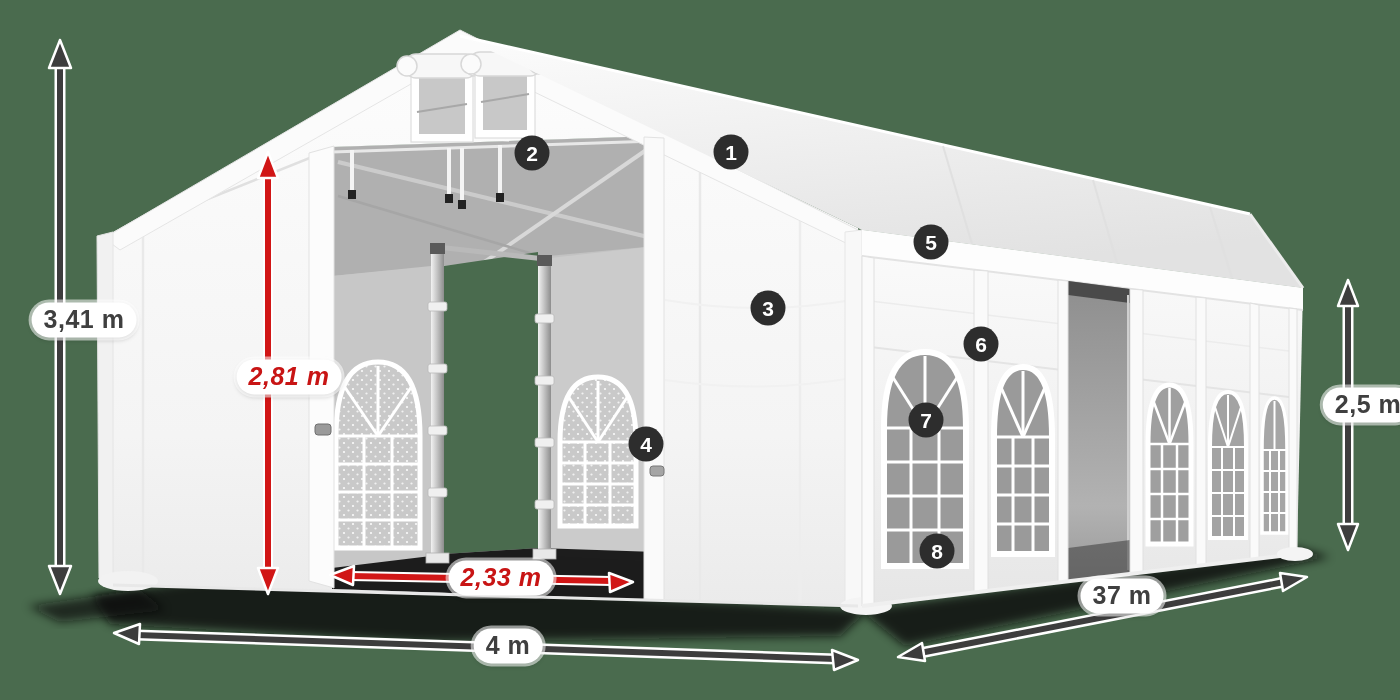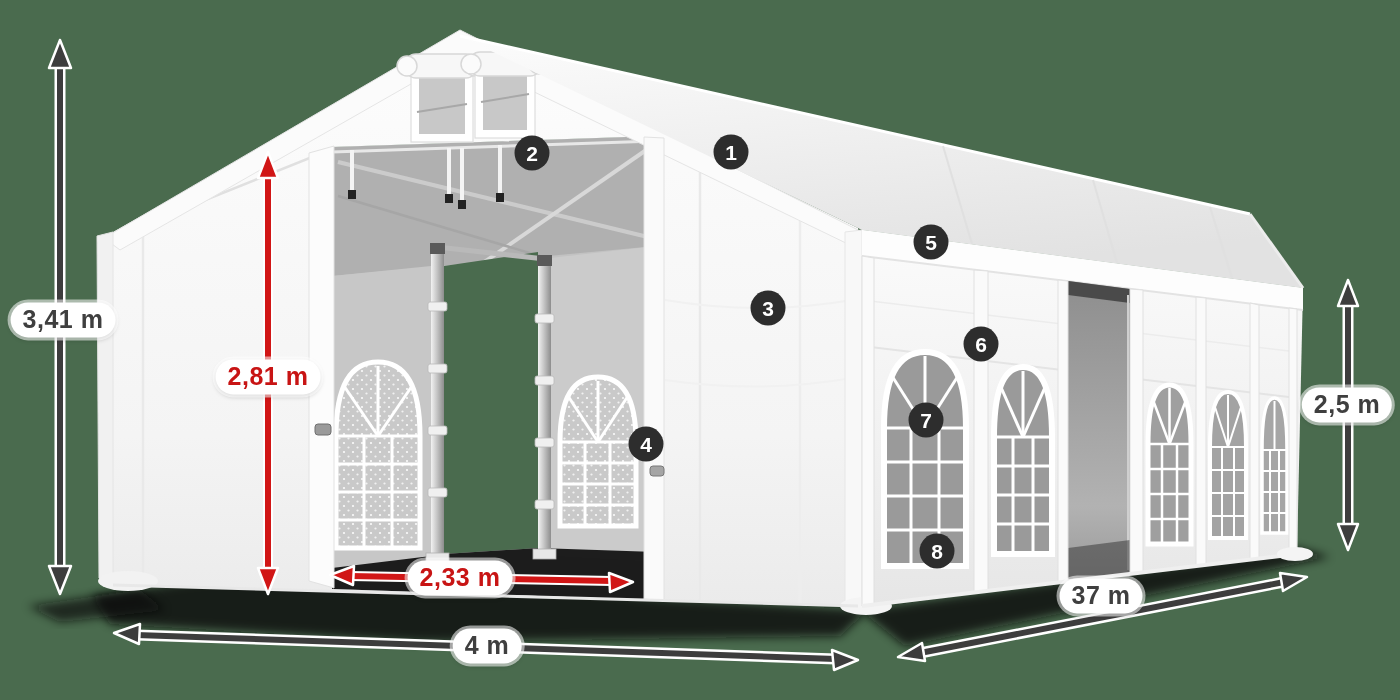--- a/index.html
+++ b/index.html
@@ -2,22 +2,22 @@
 <html><head>
 <meta charset="utf-8">
 <style>
   html,body{margin:0;padding:0;background:#4a6b4e;}
   .stage{position:relative;width:1400px;height:700px;background:#4a6b4e;overflow:hidden;
          font-family:"Liberation Sans",sans-serif;}
   .stage svg{position:absolute;left:0;top:0;}
   .dim{position:absolute;transform:translate(-50%,-50%);background:#ffffff;border-radius:18px;
        padding:2px 12px;font-weight:bold;font-size:25px;line-height:1.25;color:#3f3f3f;
        white-space:nowrap;letter-spacing:.5px;text-align:center;
-       box-shadow:0 0 0 3px rgba(255,255,255,.55),0 2px 5px rgba(0,0,0,.25);}
-  .dim-red{color:#c81414;}
+       box-shadow:0 0 0 3px rgba(255,255,255,.55),0 2px 5px rgba(0,0,0,.25);margin-left:21px;}
+  .dim-red{color:#c81414;font-style:italic;}
   .badge{position:absolute;transform:translate(-50%,-50%);width:35px;height:35px;border-radius:50%;
          background:#2d2d2d;color:#ffffff;font-weight:bold;font-size:21px;line-height:35px;
          text-align:center;cursor:pointer;}
 </style>
 </head>
 <body>
 
 <div class="stage">
 
 <svg width="1400" height="700" viewBox="0 0 1400 700">
@@ -331,21 +331,21 @@
   <g>
     <line x1="1348" y1="302" x2="1348" y2="528" stroke="#ffffff" stroke-width="11"></line>
     <line x1="1348" y1="302" x2="1348" y2="528" stroke="#3d3d3d" stroke-width="6"></line>
     <polygon points="1348,280 1338,306 1358,306" fill="#3d3d3d" stroke="#ffffff" stroke-width="2.5" stroke-linejoin="round"></polygon>
     <polygon points="1348,550 1338,524 1358,524" fill="#3d3d3d" stroke="#ffffff" stroke-width="2.5" stroke-linejoin="round"></polygon>
   </g>
 </svg>
 
 <div class="dim" style="left:63px;top:320px">3,41 m</div>
 <div class="dim dim-red" style="left:268px;top:377px">2,81 m</div>
-<div class="dim dim-red" style="left:460px;top:578px">2,33 m</div>
+<div class="dim dim-red" style="left:480px;top:578px">2,33 m</div>
 <div class="dim" style="left:487px;top:646px">4 m</div>
 <div class="dim" style="left:1101px;top:596px">37 m</div>
 <div class="dim" style="left:1347px;top:405px">2,5 m</div>
 
 <div class="badge" style="left:731px;top:152px">1</div>
 <div class="badge" style="left:532px;top:153px">2</div>
 <div class="badge" style="left:768px;top:308px">3</div>
 <div class="badge" style="left:646px;top:444px">4</div>
 <div class="badge" style="left:931px;top:242px">5</div>
 <div class="badge" style="left:981px;top:344px">6</div>

